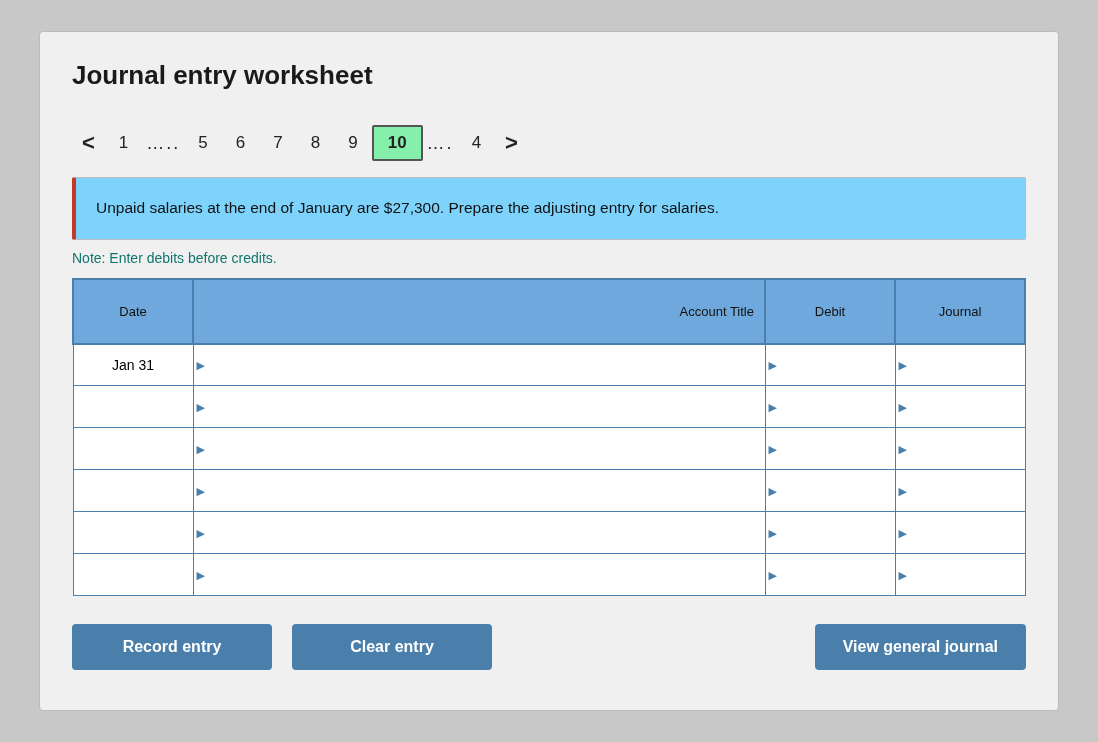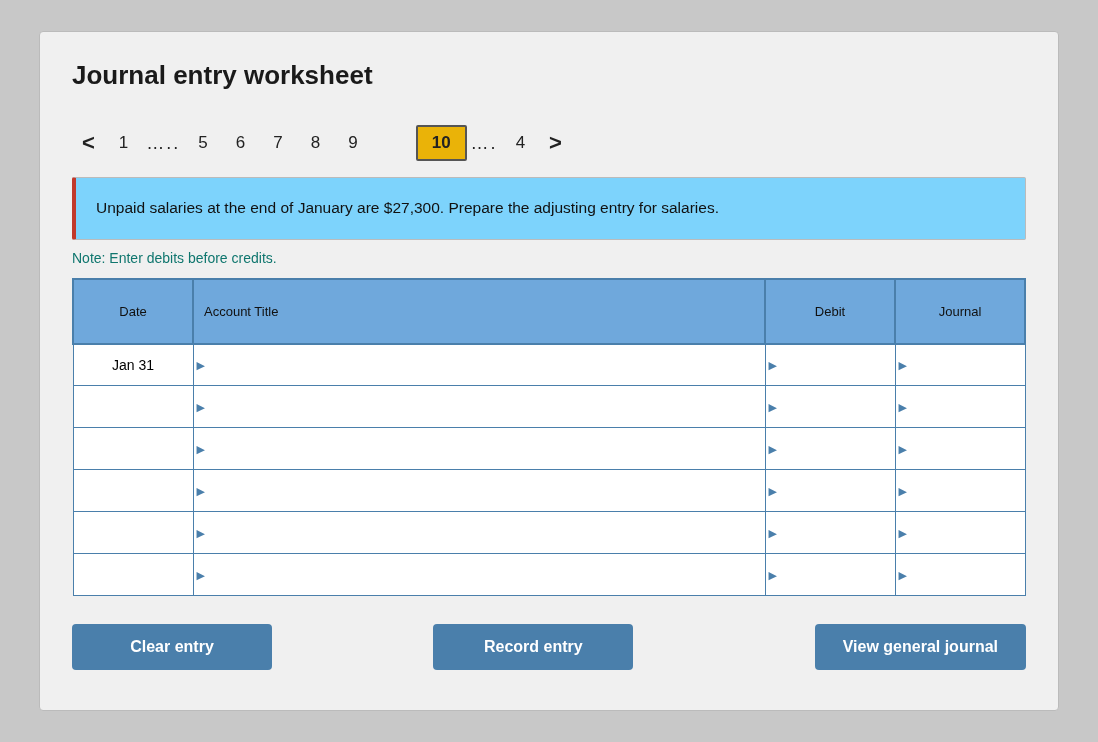--- a/index.html
+++ b/index.html
@@ -44,24 +44,23 @@
       user-select: none;
     }
     .pagination .page-item {
       padding: 6px 14px;
       font-size: 17px;
       cursor: pointer;
       color: #222;
     }
     .pagination .page-item.active {
       border: 2px solid #555;
-      background: #eab308;
+      background: #86efac;
       font-weight: bold;
       border-radius: 2px;
-      margin-left: 44px;
     }
     .pagination .dots {
       letter-spacing: 2px;
       padding: 6px 4px;
       color: #222;
     }
     .question-box {
       background: #7dd3fc;
       border: 1px solid #bbb;
       border-left: 4px solid #c0392b;
@@ -90,21 +89,21 @@
       font-size: 13px;
       padding: 24px 10px;
       border: 2px solid #4a7fab;
       text-align: center;
     }
     .journal-table thead tr th.date-col {
       width: 120px;
       text-align: center;
     }
     .journal-table thead tr th.account-col {
-      text-align: left;
+      text-align: right;
     }
     .journal-table thead tr th.debit-col,
     .journal-table thead tr th.credit-col {
       width: 130px;
       text-align: center;
     }
     .journal-table tbody tr td {
       background: #fff;
       border: 1.5px solid #4a7fab;
       padding: 0;
@@ -231,17 +230,17 @@
         <tr>
           <td class="date-cell"></td>
           <td class="arrow-cell"><input type="text" style=""></td>
           <td class="arrow-cell"><input type="text" style=""></td>
           <td class="arrow-cell"><input type="text" style=""></td>
         </tr>
       </tbody>
   </table>
 
   <div class="buttons-row">
+    <button class="btn btn-record">Record entry</button>
     <button class="btn btn-clear">Clear entry</button>
-    <button class="btn btn-record">Record entry</button>
     <button class="btn btn-view">View general journal</button>
   </div>
 </div>
 
 </body></html>

